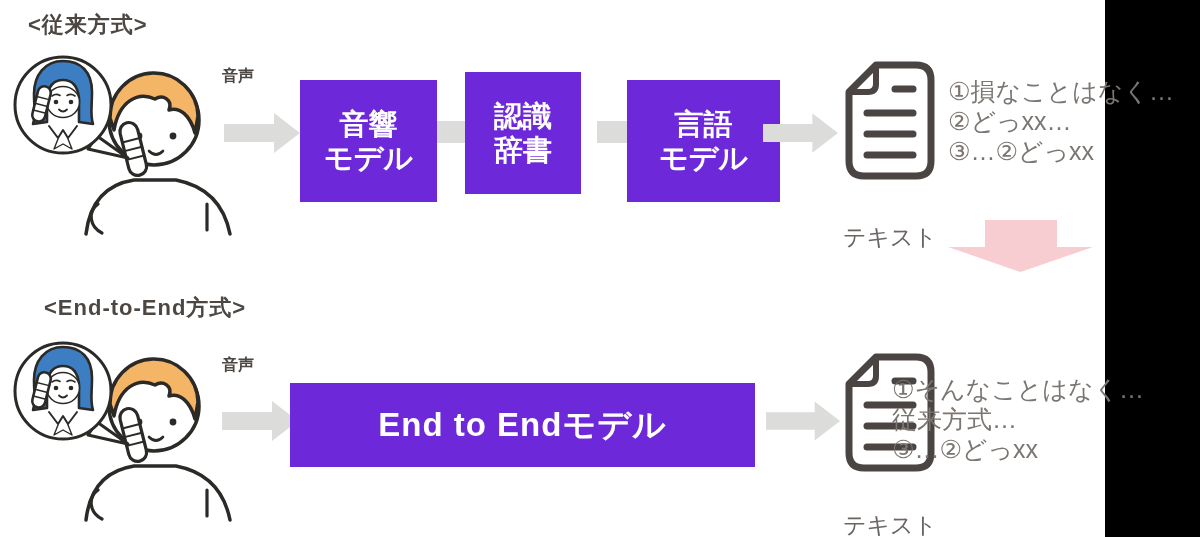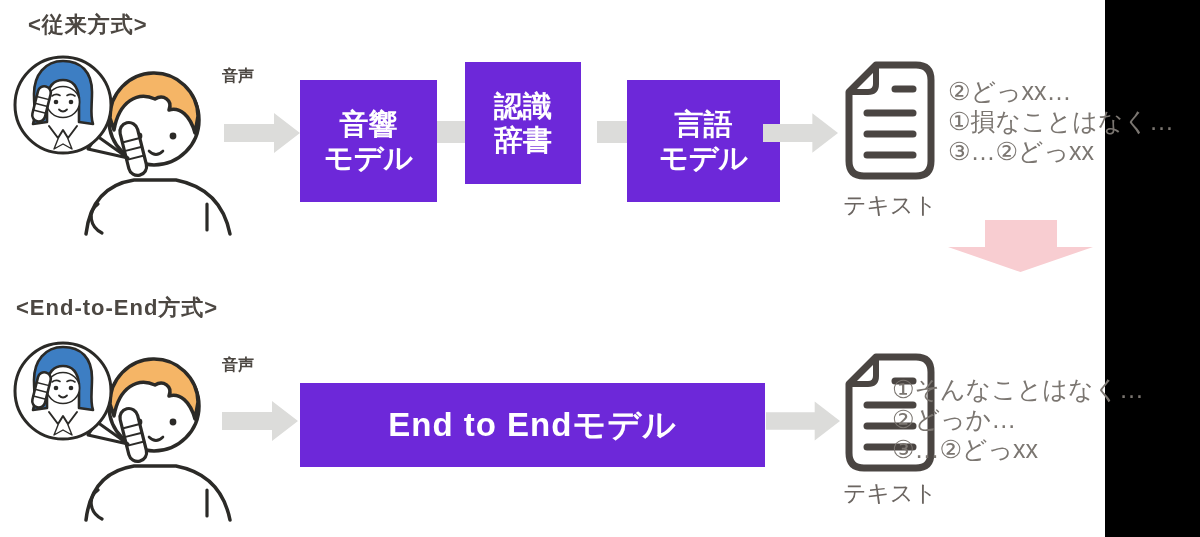--- a/index.html
+++ b/index.html
@@ -15,21 +15,21 @@
     font-size:16px;font-weight:700;color:#4c4742;white-space:nowrap;
   }
   .flow-box{
     background:#6d28d9;color:#ffffff;display:flex;flex-direction:column;
     align-items:center;justify-content:center;text-align:center;
     font-weight:700;font-size:29px;line-height:1.18;
   }
   .flow-box.big{flex-direction:row;font-size:33px;letter-spacing:1px;}
   .connector-bar{background:#dcdcda;}
   .doc-caption{
-    font-size:23px;font-weight:500;color:#6b6561;text-align:center;white-space:nowrap;
+    font-size:23px;font-weight:500;color:#6b6561;text-align:center;white-space:nowrap;margin-top:32px;
   }
   .results{
     font-size:25px;color:#7b7671;line-height:30px;white-space:nowrap;z-index:2;
   }
   .results div{height:30px;}
   .headline{
     font-size:23px;font-weight:700;color:#585350;white-space:nowrap;z-index:2;letter-spacing:0.5px;
   }
   .black-bar{
     left:1105px;top:0;width:95px;height:537px;background:#000000;z-index:1;
@@ -103,21 +103,21 @@
       <use href="#sym-arrow-right"></use>
     </svg>
 
   <div class="abs flow-box" style="left:300px;top:80px;width:137px;height:122px;">
     <span>音響</span>
     <span>モデル</span>
   </div>
 
   <div class="abs connector-bar" style="left:437px;top:121px;width:28px;height:22px;"></div>
 
-  <div class="abs flow-box" style="left:465px;top:62px;width:116px;height:122px;">
+  <div class="abs flow-box" style="left:465px;top:72px;width:116px;height:122px;">
     <span>認識</span>
     <span>辞書</span>
   </div>
 
   <div class="abs connector-bar" style="left:597px;top:121px;width:30px;height:22px;"></div>
 
   <div class="abs flow-box" style="left:627px;top:80px;width:153px;height:122px;">
     <span>言語</span>
     <span>モデル</span>
   </div>
@@ -126,55 +126,55 @@
       <use href="#sym-arrow-right"></use>
     </svg>
 
   <svg class="abs" style="left:842px;top:58px;" width="96" height="126">
       <use href="#sym-document"></use>
     </svg>
 
   <div class="abs doc-caption" style="left:842px;top:190px;width:96px;">テキスト</div>
 
   <div class="abs results" style="left:948px;top:76px;">
+    <div>①損なことはなく…</div>
     <div>②どっxx…</div>
-    <div>①損なことはなく…</div>
     <div>③…②どっxx</div>
   </div>
 
   <svg class="abs" style="left:948px;top:220px;" width="145" height="52" viewBox="0 0 145 52">
     <path d="M37,0 H109 V27 H145 L72.5,52 L0,27 H37 Z" fill="#f8cdd1"></path>
   </svg>
 
 
-  <div class="abs section-title" style="left:16px;top:293px;">&lt;End-to-End方式&gt;</div>
+  <div class="abs section-title" style="left:44px;top:293px;">&lt;End-to-End方式&gt;</div>
 
   <svg class="abs" style="left:2px;top:338px;" width="235" height="185">
       <use href="#sym-callers"></use>
     </svg>
 
   <div class="abs audio-label" style="left:222px;top:355px;">音声</div>
 
   <svg class="abs" style="left:222px;top:399px;" width="76" height="44">
       <use href="#sym-arrow-right"></use>
     </svg>
 
-  <div class="abs flow-box big" style="left:300px;top:383px;width:465px;height:84px;text-align:right;">
+  <div class="abs flow-box big" style="left:290px;top:383px;width:465px;height:84px;text-align:right;">
     <span>End to Endモデル</span>
   </div>
 
   <svg class="abs" style="left:766px;top:399px;" width="74" height="44">
       <use href="#sym-arrow-right"></use>
     </svg>
 
   <svg class="abs" style="left:842px;top:350px;" width="96" height="126">
       <use href="#sym-document"></use>
     </svg>
 
   <div class="abs doc-caption" style="left:842px;top:478px;width:96px;">テキスト</div>
 
   <div class="abs results" style="left:892px;top:374px;">
     <div>①そんなことはなく…</div>
-    <div>②どっか…</div>
+    <div>従来方式…</div>
     <div>③…②どっxx</div>
   </div>
 
 </div>
 
 </body></html>

